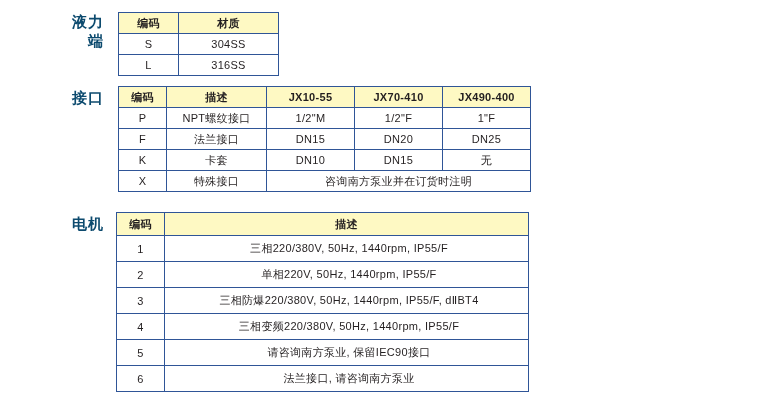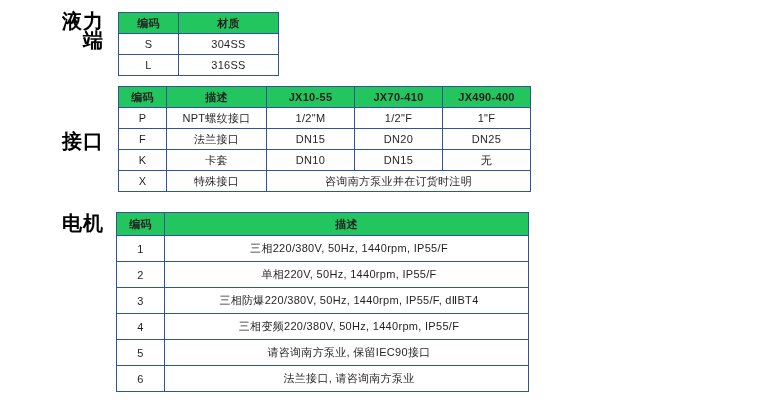--- a/index.html
+++ b/index.html
@@ -19,44 +19,44 @@
     position: relative;
     width: 780px;
     height: 402px;
   }
   .section {
     position: absolute;
     display: flex;
     align-items: flex-start;
   }
   .sec-label {
-    color: #000000;
+    color: #0c4a6e;
     font-weight: bold;
-    font-size: 20px;
+    font-size: 15px;
     line-height: 19px;
     text-align: right;
     letter-spacing: 1px;
   }
   table {
     border-collapse: collapse;
     table-layout: fixed;
   }
   td, th {
     border: 1px solid #2f5597;
     font-size: 11px;
     font-weight: normal;
     text-align: center;
     height: 20px;
     padding: 0 2px;
     color: #231f20;
     background: #ffffff;
     letter-spacing: 0.3px;
   }
   thead td {
-    background: #22c55e;
+    background: #fef9c3;
     font-weight: bold;
   }
   .left-cell {
     text-align: center;
     padding-left: 7px;
   }
 
   
   #sec-hydraulic {
     left: 48px;
@@ -72,21 +72,20 @@
 
   
   #sec-interface {
     left: 48px;
     top: 86px;
   }
   #sec-interface .sec-label {
     width: 56px;
     padding-right: 14px;
     padding-top: 2px;
-    margin-top: 44px;
   }
   #sec-interface table { width: 412px; }
   #sec-interface col.c1 { width: 48px; }
   #sec-interface col.c2 { width: 100px; }
   #sec-interface col.c3 { width: 88px; }
   #sec-interface col.c4 { width: 88px; }
   #sec-interface col.c5 { width: 88px; }
 
   
   #sec-motor {

